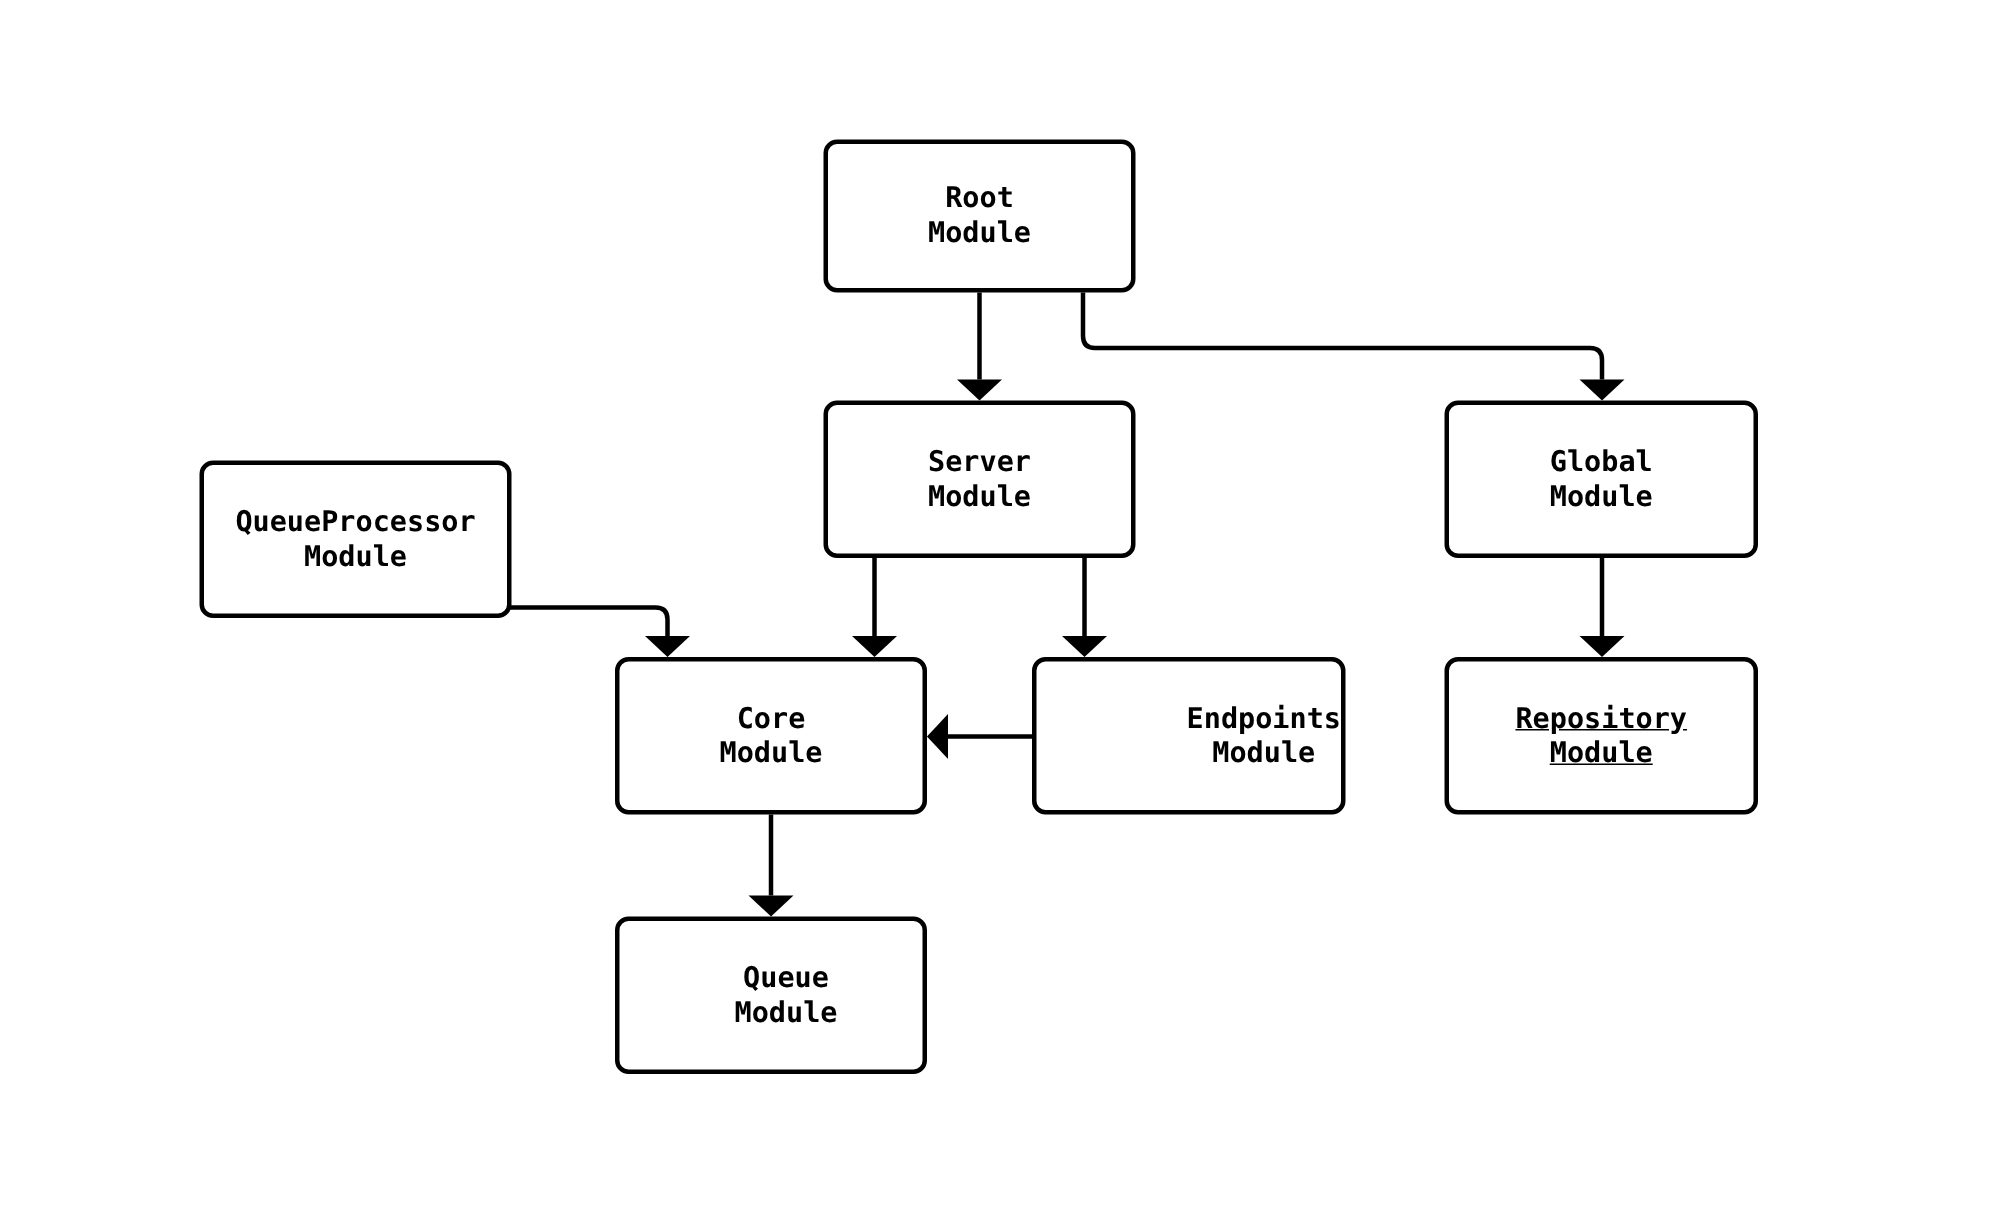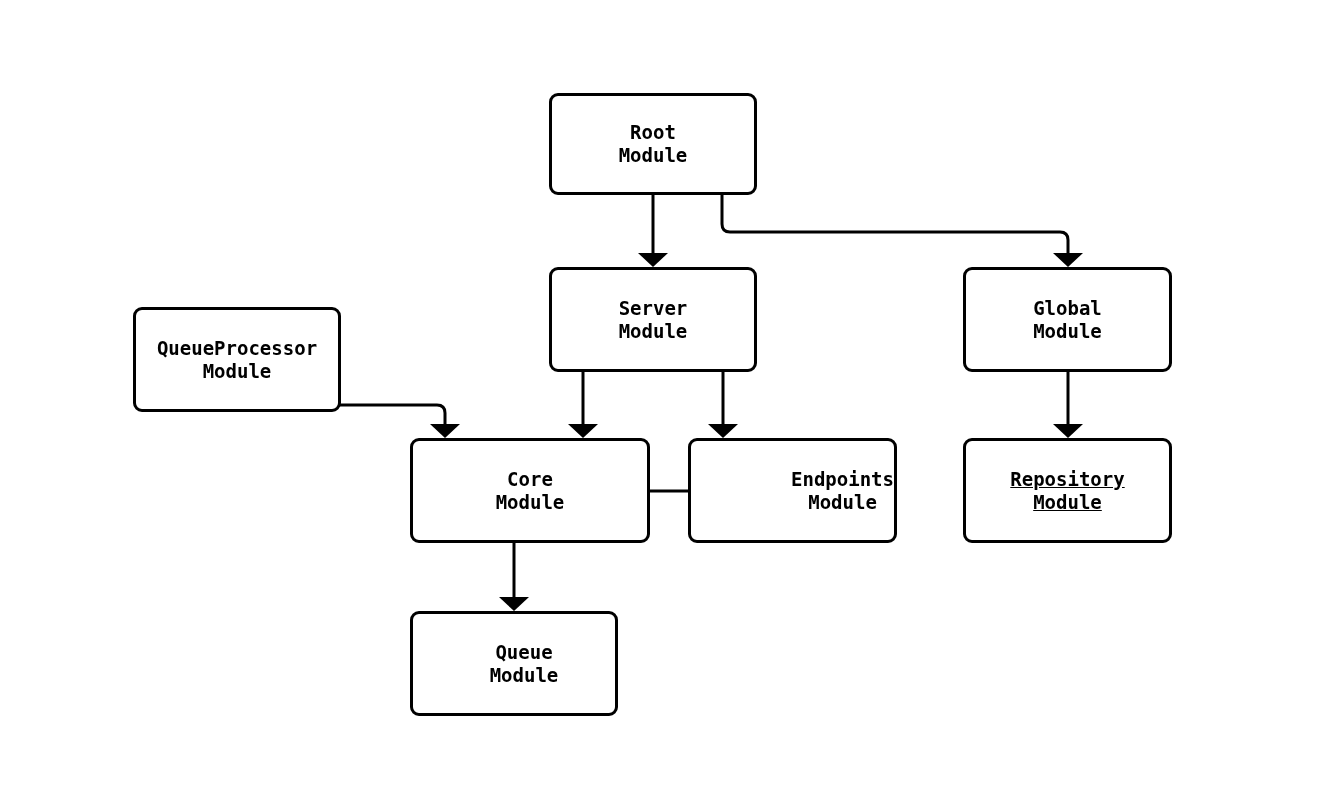--- a/index.html
+++ b/index.html
@@ -82,21 +82,21 @@
 Module</div>
       </div>
       <div class="node" style="left: 549px; top: 267px; width: 208px; height: 105px;">
         <div class="node-label">Server
 Module</div>
       </div>
       <div class="node" style="left: 963px; top: 267px; width: 209px; height: 105px; text-align: center;">
         <div class="node-label">Global
 Module</div>
       </div>
-      <div class="node" style="left: 410px; top: 438px; width: 240px; height: 105px;">
+      <div class="node" style="left: 410px; top: 438px; width: 208px; height: 105px;">
         <div class="node-label">Core
 Module</div>
       </div>
       <div class="node" style="left: 688px; top: 438px; width: 209px; height: 105px; justify-content: flex-end;">
         <div class="node-label">Endpoints
 Module</div>
       </div>
       <div class="node" style="left: 963px; top: 438px; width: 209px; height: 105px; text-decoration: underline;">
         <div class="node-label">Repository
 Module</div>

